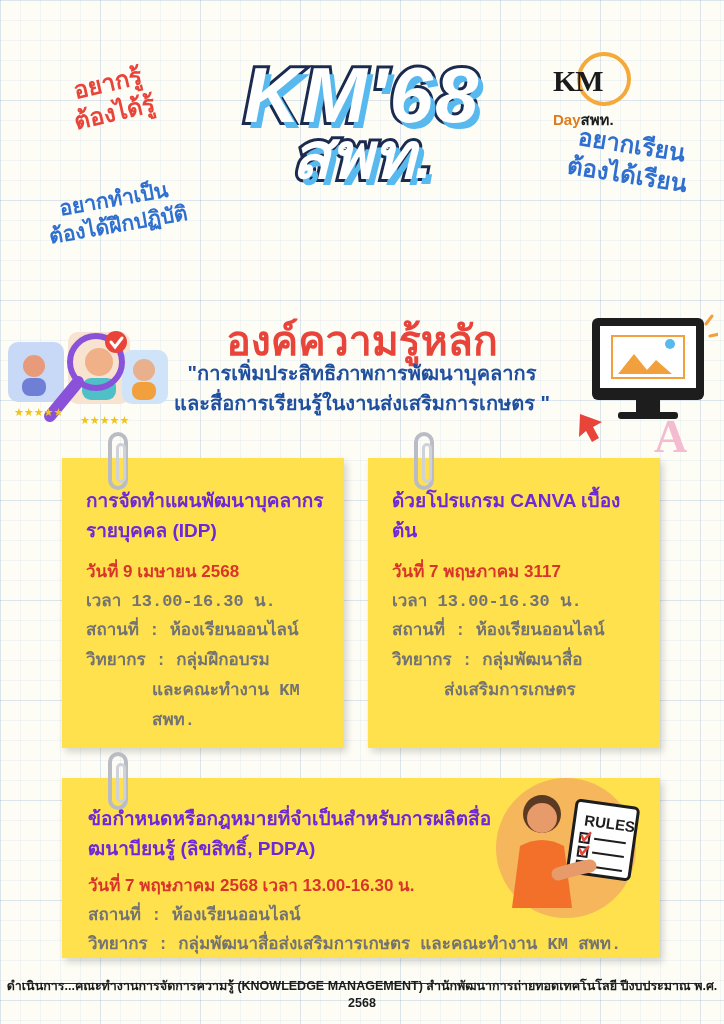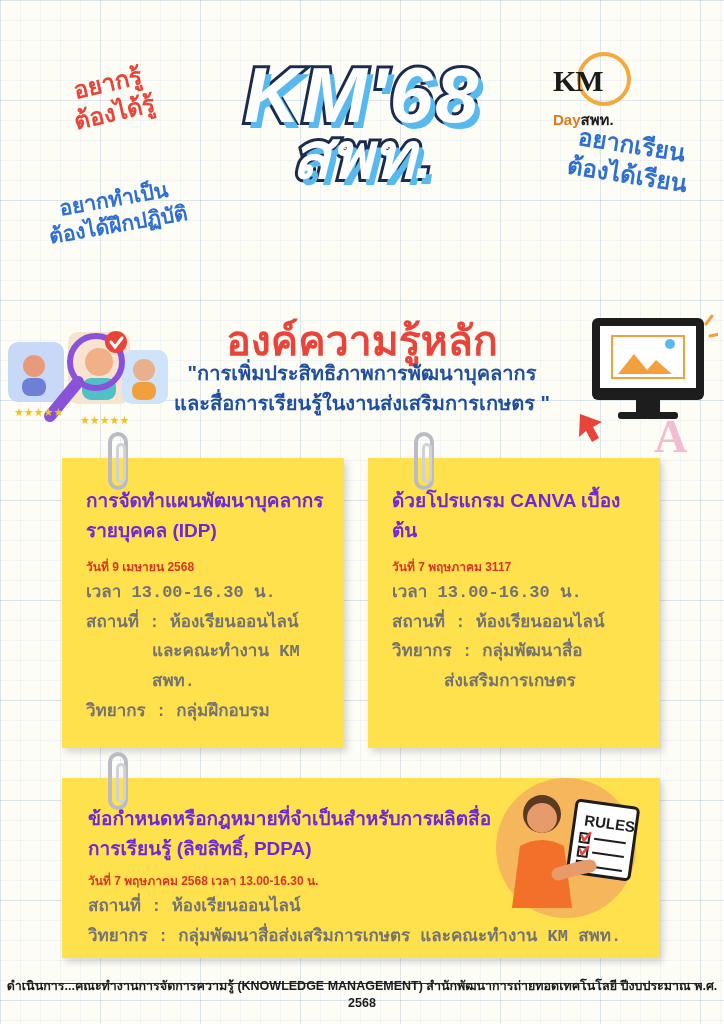--- a/index.html
+++ b/index.html
@@ -92,21 +92,21 @@
     content:""; position:absolute; left:4px; top:7px; width:4px; height:34px;
     border:3px solid #cfd2d8; border-radius:6px;
   }
   .card1 { left:62px;  top:458px; width:282px; height:290px; }
   .card2 { left:368px; top:458px; width:292px; height:290px; }
   .card3 { left:62px;  top:778px; width:598px; height:180px; }
 
   .card-title { font-size:19px; font-weight:bold; color:#6d28d9; line-height:1.6; }
   .card1 .card-body, .card2 .card-body { padding:28px 16px 0 24px; }
   .card3 .card-body { padding:26px 20px 0 26px; }
-  .line-red  { color:#d8352a; font-size:12px; font-weight:bold; line-height:1.75; }
+  .line-red  { color:#d8352a; font-size:17px; font-weight:bold; line-height:1.75; }
   .line-blue { color:#737373; font-size:17px; font-weight:bold; line-height:1.75;font-family:Liberation Mono, monospace; }
   .indent { padding-left:52px; display:block; }
   .indent2 { padding-left:66px; display:block; }
 
   
   .rules-ill { position:absolute; right:8px; top:-8px; width:172px; height:150px; }
 
   
   .people-ill { position:absolute; left:4px; top:320px; width:170px; height:130px; }
   .monitor-ill { position:absolute; right:6px; top:310px; width:140px; height:150px; }
@@ -188,22 +188,22 @@
 
   <div class="card card1">
     <div class="clip"></div>
     <div class="card-body">
       <div class="card-title">การจัดทำแผนพัฒนาบุคลากร</div>
       <div class="card-title">รายบุคคล (IDP)</div>
       <div style="height:10px"></div>
       <div class="line-red">วันที่ 9 เมษายน 2568</div>
       <div class="line-blue">เวลา 13.00-16.30 น.</div>
       <div class="line-blue">สถานที่ : ห้องเรียนออนไลน์</div>
+      <div class="line-blue">วิทยากร : กลุ่มฝึกอบรม</div>
       <div class="line-blue indent2">และคณะทำงาน KM สพท.</div>
-      <div class="line-blue">วิทยากร : กลุ่มฝึกอบรม</div>
     </div>
   </div>
 
   <div class="card card2">
     <div class="clip"></div>
     <div class="card-body">
       <div class="card-title">ด้วยโปรแกรม CANVA เบื้องต้น</div>
       <div style="height:10px"></div>
       <div class="line-red">วันที่ 7 พฤษภาคม 3117</div>
       <div class="line-blue">เวลา 13.00-16.30 น.</div>
@@ -228,21 +228,21 @@
           <rect x="100" y="94" width="9" height="9"></rect>
         <line x1="114" y1="70" x2="146" y2="70"></line>
           <line x1="114" y1="84" x2="146" y2="84"></line>
           <line x1="114" y1="98" x2="146" y2="98"></line>
       </g>
       <path d="M101 68 l3 5 l6 -9 M101 82 l3 5 l6 -9" stroke="#e8443a" stroke-width="2.5" fill="none" transform="rotate(8 123 70)"></path>
       <path d="M78 104 q20 -6 32 -8" stroke="#e79a6a" stroke-width="13" fill="none" stroke-linecap="round"></path>
     </svg>
     <div class="card-body" style="position:relative; z-index:2;">
       <div class="card-title">ข้อกำหนดหรือกฎหมายที่จำเป็นสำหรับการผลิตสื่อ</div>
-      <div class="card-title">การเรียนรู้ (ลิขสิทธิ์, PDPA)</div>
+      <div class="card-title">ฒนาบียนรู้ (ลิขสิทธิ์, PDPA)</div>
       <div style="height:6px"></div>
       <div class="line-red">วันที่ 7 พฤษภาคม 2568  เวลา 13.00-16.30 น.</div>
       <div class="line-blue">สถานที่ : ห้องเรียนออนไลน์</div>
       <div class="line-blue">วิทยากร : กลุ่มพัฒนาสื่อส่งเสริมการเกษตร และคณะทำงาน KM สพท.</div>
     </div>
   </div>
 
   <div class="footer-rule"></div>
   <div class="footer-text">ดำเนินการ...คณะทำงานการจัดการความรู้ (KNOWLEDGE MANAGEMENT)  สำนักพัฒนาการถ่ายทอดเทคโนโลยี ปีงบประมาณ พ.ศ. 2568</div>
 </div>

